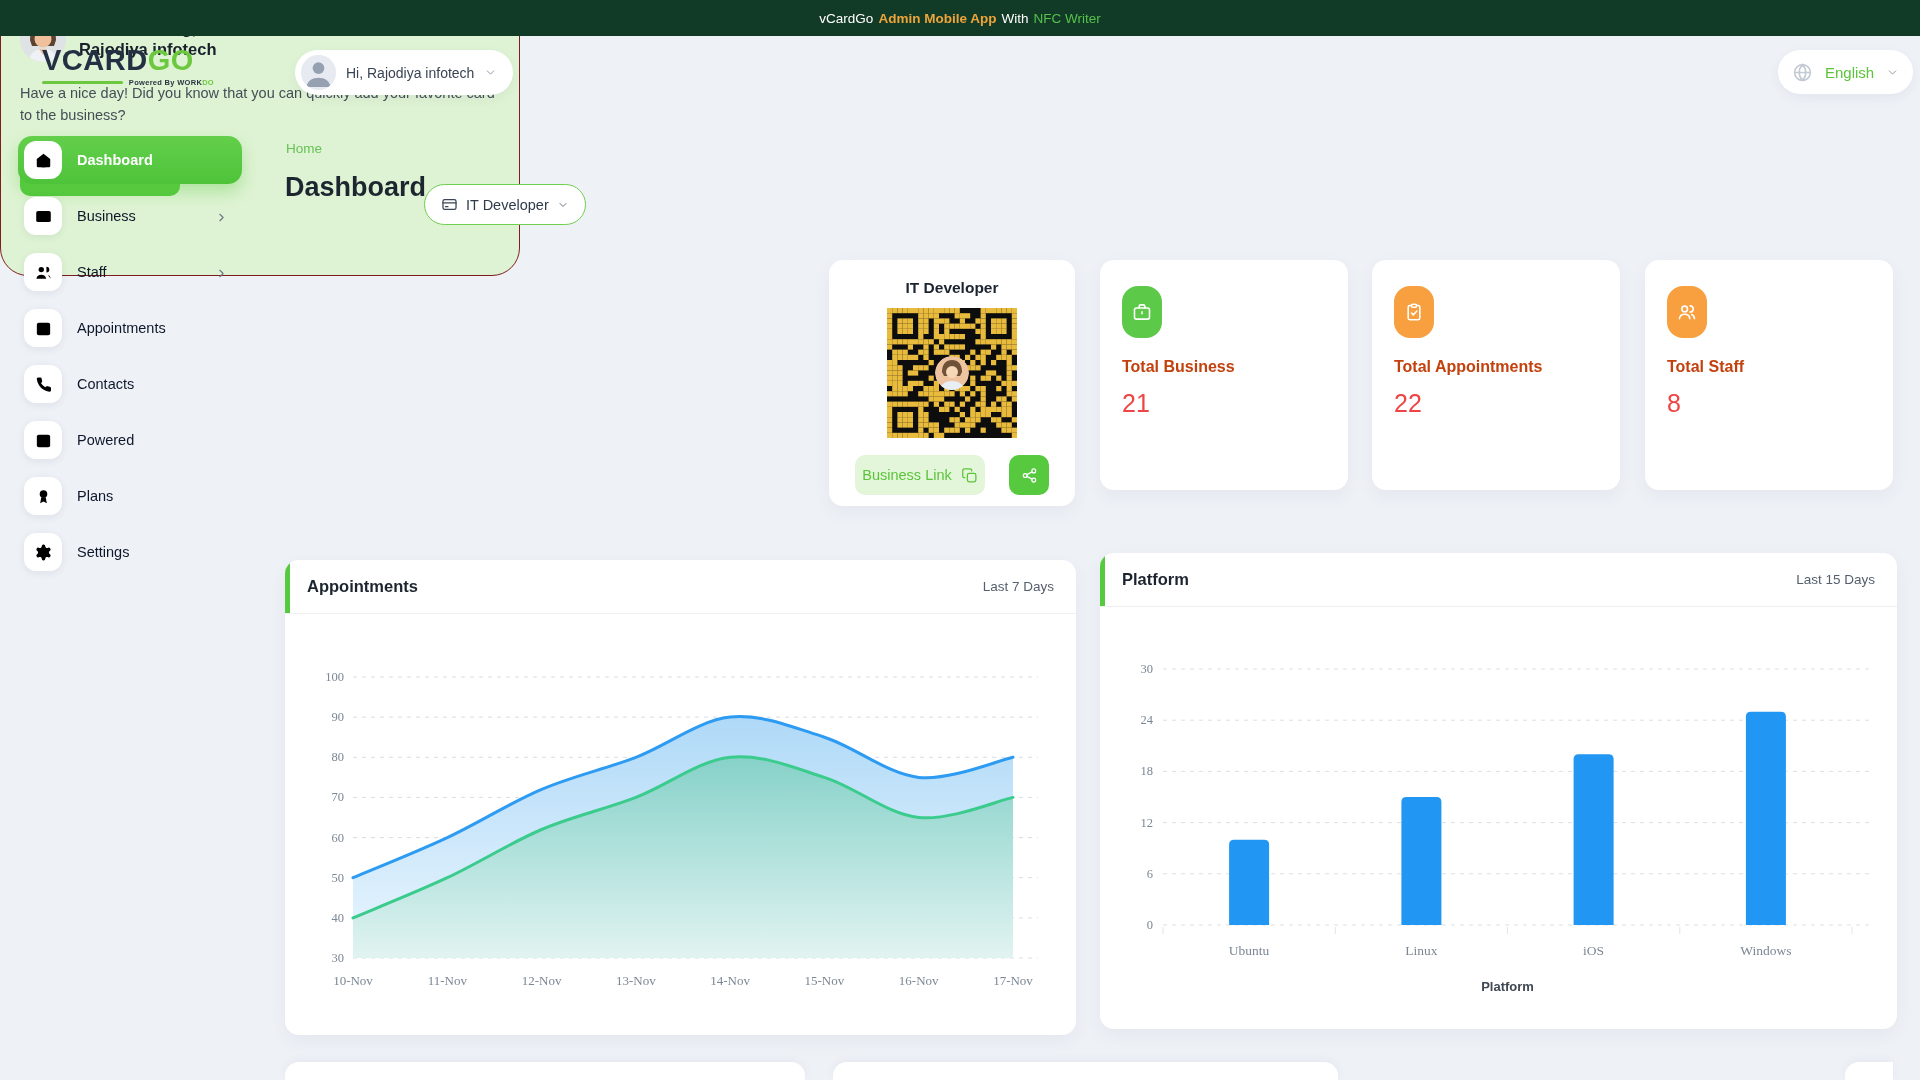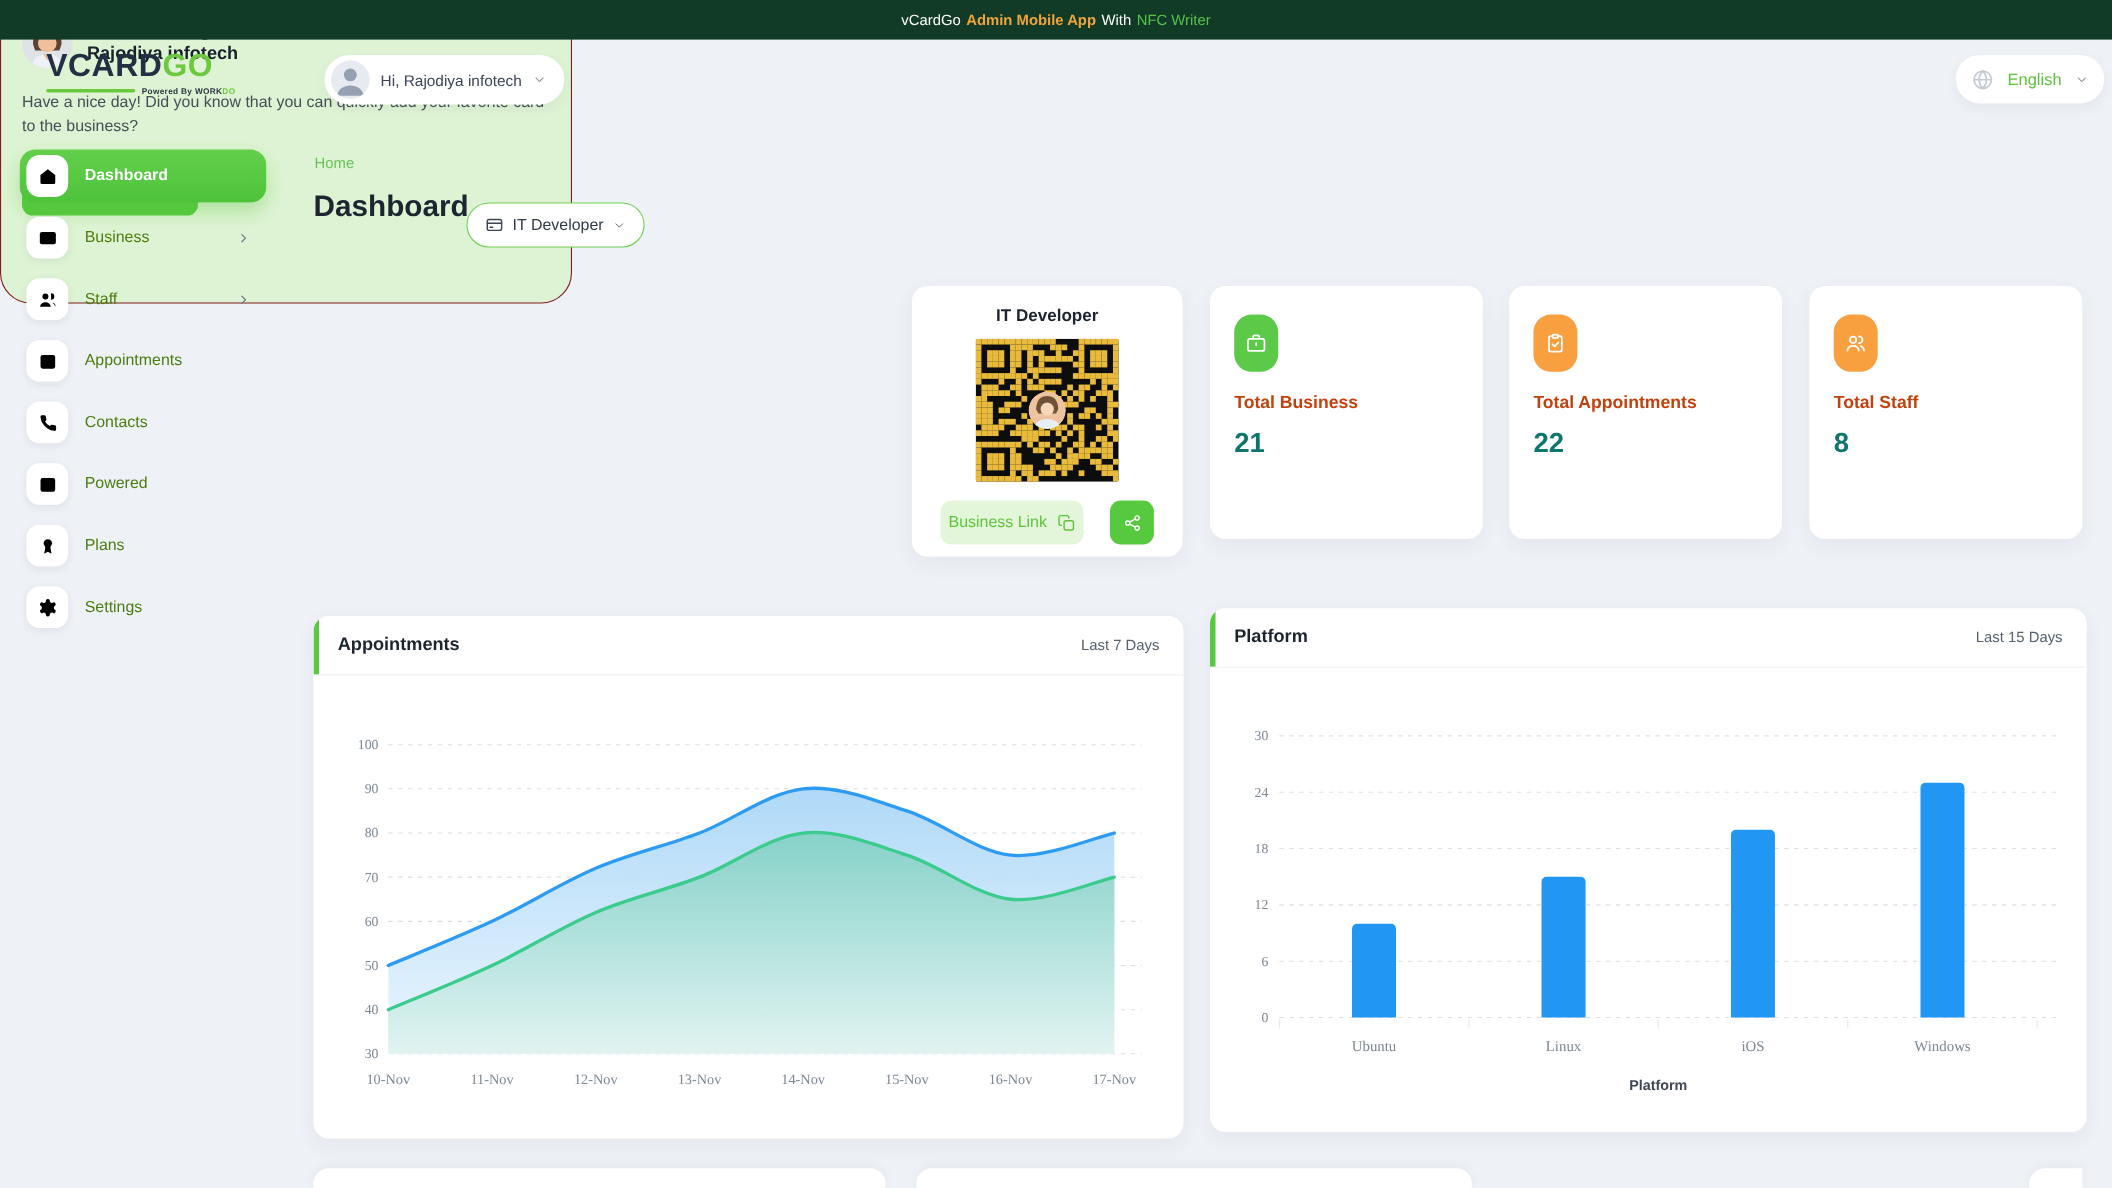--- a/index.html
+++ b/index.html
@@ -33,21 +33,21 @@
   .chev svg, .ic svg { width:100%; height:100%; fill:none; stroke:currentColor; stroke-width:1.8;
                        stroke-linecap:round; stroke-linejoin:round; display:block; }
 
   
   .sidebar { position:absolute; left:18px; top:136px; width:224px; }
   .side-item { position:relative; height:48px; border-radius:14px; display:flex; align-items:center;
                padding-left:6px; margin-bottom:8px; cursor:pointer; }
   .side-ic { width:38px; height:38px; border-radius:12px; background:#fff; box-shadow:0 2px 8px rgba(30,45,80,.08);
              display:flex; align-items:center; justify-content:center; color:#2f3b52; flex:none; }
   .side-ic svg { width:19px; height:19px; stroke-width:1.7; }
-  .side-label { font-size:14.5px; color:#4d7c0f; font-weight:500; margin-left:15px; }
+  .side-label { font-size:14.5px; color:#0f172a; font-weight:500; margin-left:15px; }
   .side-chev { position:absolute; right:14px; width:13px; height:13px; color:#6c7686; }
   .side-item.active { background:linear-gradient(180deg,#63cf4b,#4ec33a); box-shadow:0 8px 16px rgba(86,201,62,.35); }
   .side-item.active .side-ic { color:#54c83e; box-shadow:none; }
   .side-item.active .side-label { color:#fff; font-weight:700; }
 
   
   .breadcrumb { position:absolute; left:286px; top:141px; font-size:13.5px; color:#67c257; cursor:pointer; }
   .page-title { position:absolute; left:285px; top:172px; font-size:27px; font-weight:700; color:#1d2530; }
   .biz-select { position:absolute; left:424px; top:184px; height:41px; background:#fff; border:1.5px solid #6fcf4f;
                 border-radius:21px; display:flex; align-items:center; gap:8px; padding:0 16px; cursor:pointer; }
@@ -80,21 +80,21 @@
                   justify-content:center; gap:9px; cursor:pointer; }
   .biz-link-btn .ic { width:17px; height:17px; }
   .share-btn { width:40px; height:40px; flex:none; background:#56c93e; border:none; border-radius:10px; color:#fff;
                display:flex; align-items:center; justify-content:center; cursor:pointer; }
   .share-btn .ic { width:17px; height:17px; }
 
   .stat-card { top:260px; width:248px; height:230px; padding:26px 22px; }
   .stat-ic { width:40px; height:52px; border-radius:16px; display:flex; align-items:center; justify-content:center; color:#fff; }
   .stat-ic svg { width:20px; height:20px; fill:none; stroke:currentColor; stroke-width:1.9; stroke-linecap:round; stroke-linejoin:round; }
   .stat-label { margin-top:20px; font-size:16px; font-weight:600; color:#c2410c; }
-  .stat-value { margin-top:13px; font-size:25px; font-weight:700; color:#0f766e; }
+  .stat-value { margin-top:13px; font-size:25px; font-weight:400; color:#ef4444; }
 
   
   .chart-card { overflow:hidden; }
   .chart-head { position:relative; height:54px; display:flex; align-items:center; justify-content:space-between;
                 padding:0 22px; border-bottom:1px solid #edeff2; }
   .chart-head::before { content:""; position:absolute; left:0; top:0; bottom:0; width:5px; background:#56c93e; }
   .chart-title { font-size:16.5px; font-weight:700; color:#1c2430; }
   .chart-range { font-size:13.5px; color:#55606e; }
   .chart-svg { position:absolute; left:18px; top:54px; }
 

